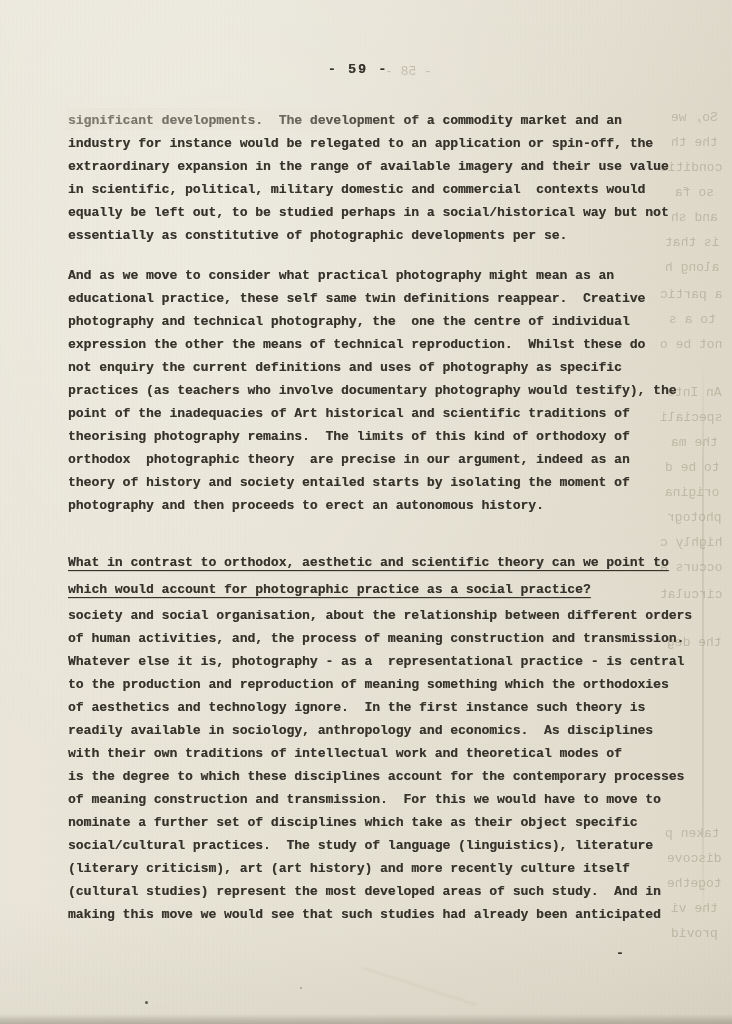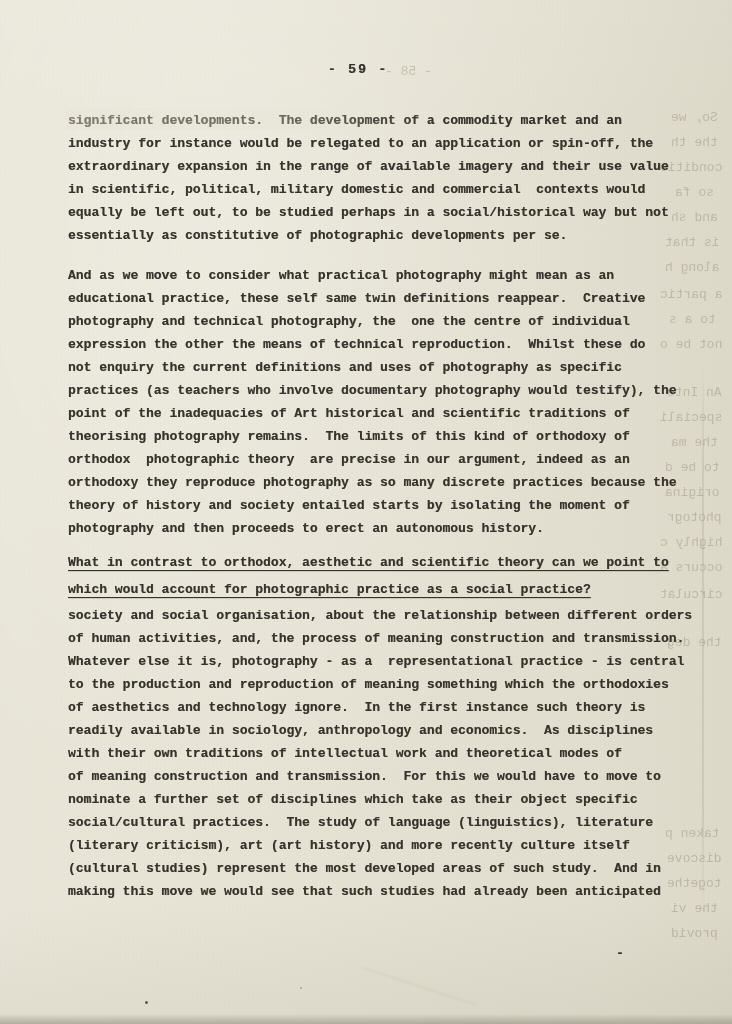--- a/index.html
+++ b/index.html
@@ -136,40 +136,40 @@
 
     <div class="tline">And as we move to consider what practical photography might mean as an</div>
         <div class="tline">educational practice, these self same twin definitions reappear.  Creative</div>
         <div class="tline">photography and technical photography, the  one the centre of individual</div>
         <div class="tline">expression the other the means of technical reproduction.  Whilst these do</div>
         <div class="tline">not enquiry the current definitions and uses of photography as specific</div>
         <div class="tline">practices (as teachers who involve documentary photography would testify), the</div>
         <div class="tline">point of the inadequacies of Art historical and scientific traditions of</div>
         <div class="tline">theorising photography remains.  The limits of this kind of orthodoxy of</div>
         <div class="tline">orthodox  photographic theory  are precise in our argument, indeed as an</div>
-        <div class="tline">orthodoxy they reproduce photography as so many discrete practices because the</div>
         <div class="tline">theory of history and society entailed starts by isolating the moment of</div>
         <div class="tline">photography and then proceeds to erect an autonomous history.</div>
       </div>
 
     <div class="heading ink" id="heading">
 
     <div class="tline">What in contrast to orthodox, aesthetic and scientific theory can we point to</div>
         <div class="tline">which would account for photographic practice as a social practice?</div>
       </div>
 
     <div class="para ink" id="p3">
 
         <div class="tline">society and social organisation, about the relationship between different orders</div>
         <div class="tline">of human activities, and, the process of meaning construction and transmission.</div>
         <div class="tline">Whatever else it is, photography - as a  representational practice - is central</div>
         <div class="tline">to the production and reproduction of meaning something which the orthodoxies</div>
         <div class="tline">of aesthetics and technology ignore.  In the first instance such theory is</div>
         <div class="tline">readily available in sociology, anthropology and economics.  As disciplines</div>
         <div class="tline">with their own traditions of intellectual work and theoretical modes of</div>
+        <div class="tline">is the degree to which these disciplines account for the contemporary processes</div>
         <div class="tline">of meaning construction and transmission.  For this we would have to move to</div>
         <div class="tline">nominate a further set of disciplines which take as their object specific</div>
         <div class="tline">social/cultural practices.  The study of language (linguistics), literature</div>
         <div class="tline">(literary criticism), art (art history) and more recently culture itself</div>
         <div class="tline">(cultural studies) represent the most developed areas of such study.  And in</div>
         <div class="tline">making this move we would see that such studies had already been anticipated</div>
       </div>
 
   </div>
 

